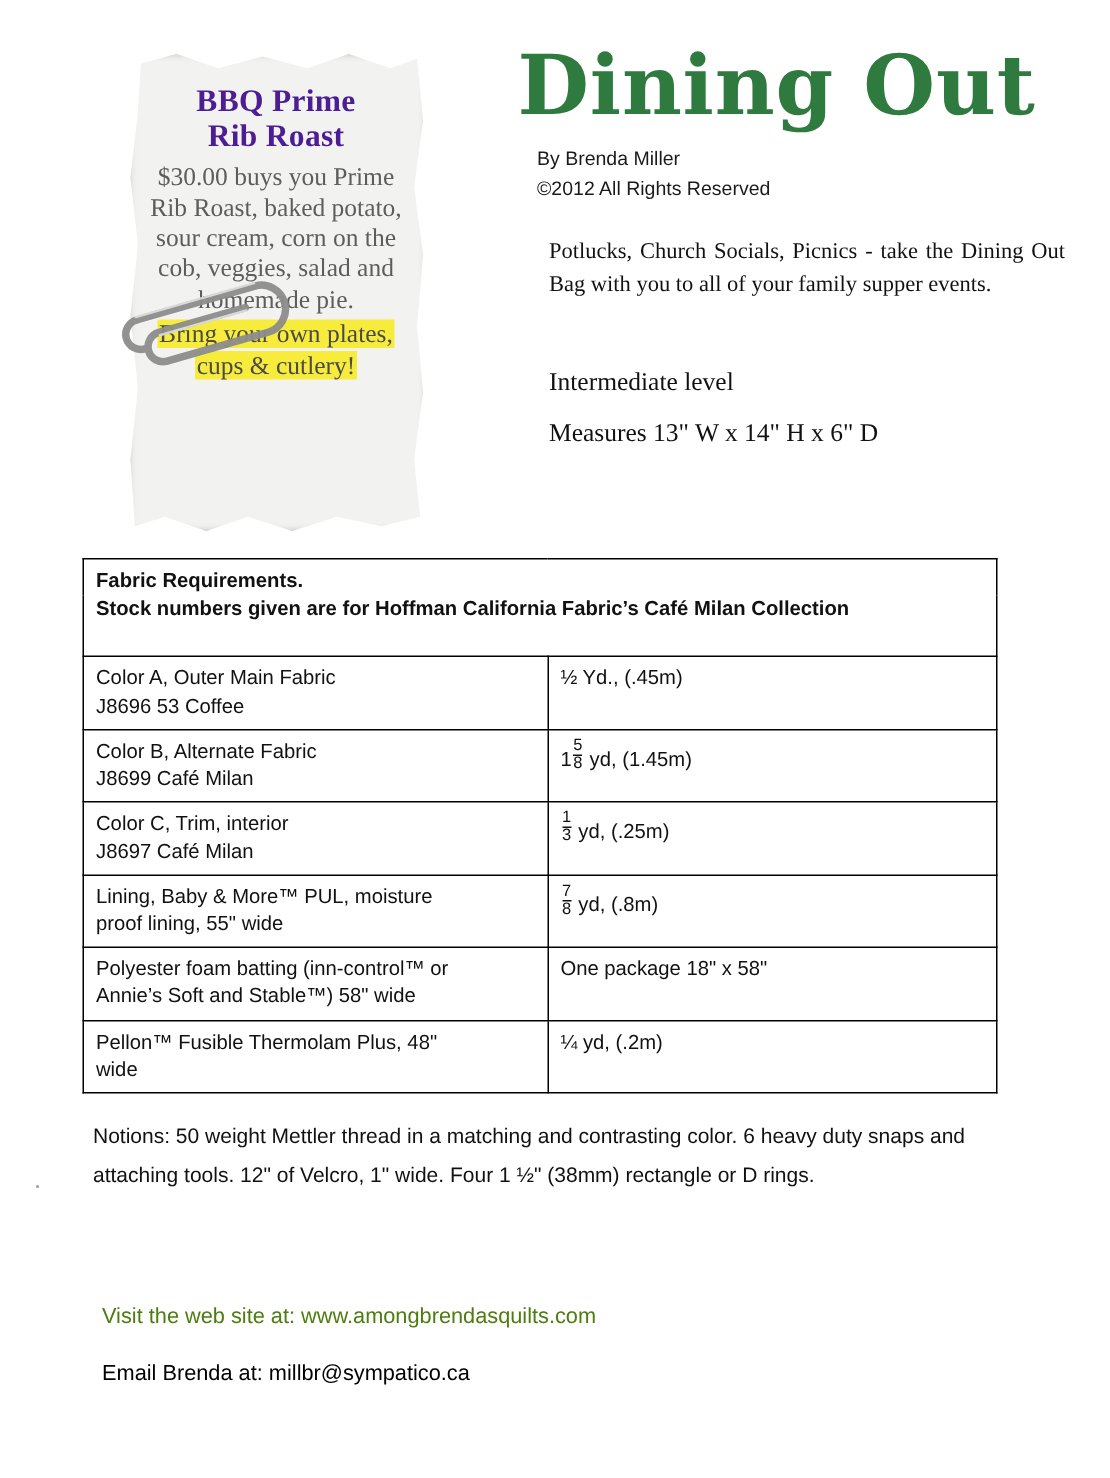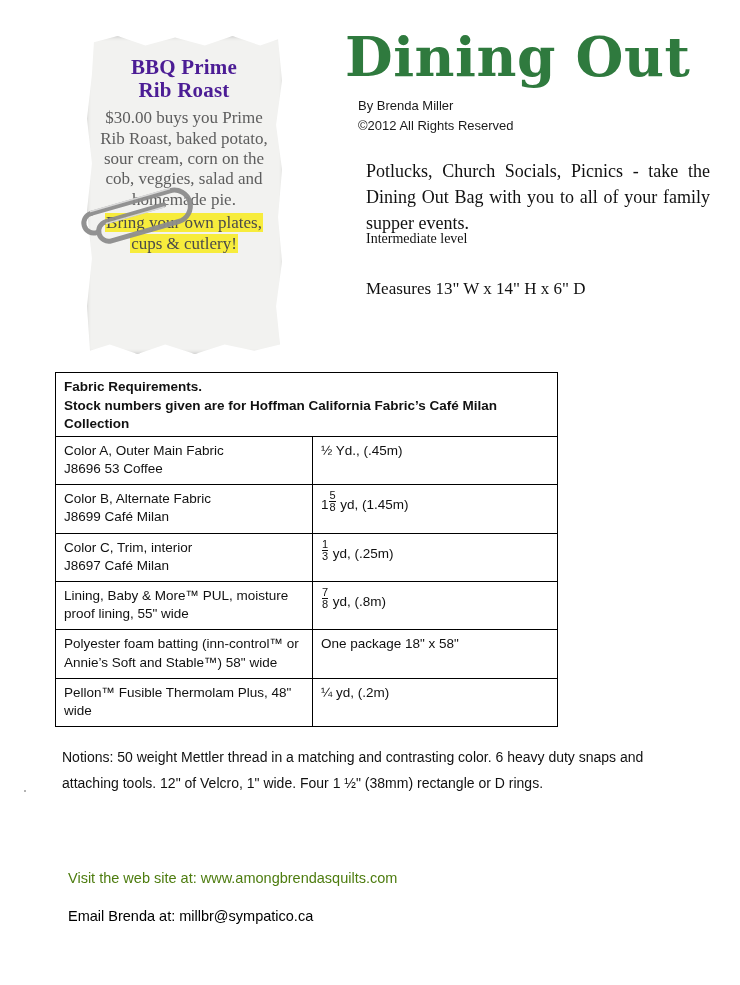--- a/index.html
+++ b/index.html
@@ -105,67 +105,67 @@
     font-family: "Liberation Sans", sans-serif;
     font-size: 13px;
     color: #1a1a1a;
     line-height: 1.55;
   }
   .intro {
     position: absolute;
     left: 366px;
     top: 158px;
     width: 344px;
-    font-size: 18px;
+    font-size: 15px;
     line-height: 1.45;
     color: #111;
     text-align: justify;
   }
   .level {
     position: absolute;
     left: 366px;
-    top: 231px;
-    font-size: 14px;
+    top: 245px;
+    font-size: 17px;
     color: #111;
   }
   .measures {
     position: absolute;
     left: 366px;
     top: 279px;
     font-size: 17px;
     color: #111;
   }
 
   
   .fabric-table {
     position: absolute;
     left: 55px;
     top: 372px;
-    width: 503px;
+    width: 610px;
     border-collapse: collapse;
     font-family: "Liberation Sans", sans-serif;
     font-size: 13.5px;
     color: #111;
   }
   .fabric-table td {
     border: 1px solid #000;
     padding: 5px 8px 6px 8px;
     vertical-align: top;
     line-height: 1.35;
   }
   .fabric-table .hdr td {
     border-bottom: none;
     font-weight: bold;
     padding-bottom: 1px;
   }
   .fabric-table .hdr2 td {
     border-top: none;
     font-weight: bold;
     padding-top: 0;
-    padding-bottom: 2px;
+    padding-bottom: 22px;
   }
   .col-item { width: 300px; }
   .col-amt  { width: 290px; }
   .frac {
     display: inline-block;
     vertical-align: -0.15em;
     font-size: 11px;
     line-height: 1;
     text-align: center;
     margin: 0 1px;

